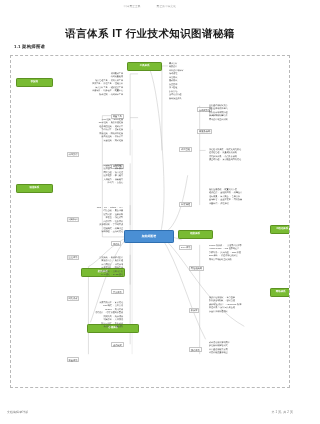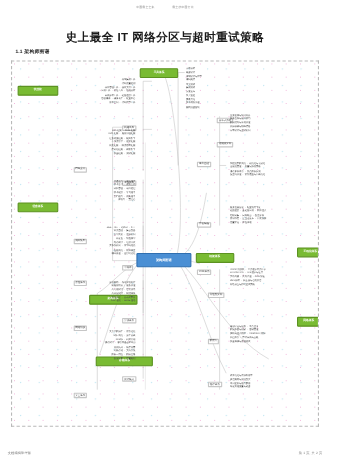--- a/index.html
+++ b/index.html
@@ -119,21 +119,21 @@
 </head>
 <body>
 
 <div class="page">
 
   <div class="doc-header">
     <span>中国最全全集</span>
     <span>最全的中国文化</span>
   </div>
 
-  <div class="doc-title">史上最全  IT 网络分区与超时重试策略</div>
+  <div class="doc-title">语言体系  IT 行业技术知识图谱秘籍</div>
 
   <div class="doc-subtitle">1.1  架构师图谱</div>
 
   <div class="canvas">
 
     <svg viewBox="0 0 280 333" preserveAspectRatio="none">
       <g fill="none" stroke="#b9b9b9" stroke-width="0.45">
 
         <path d="M150 180 C 160 150, 150 40, 140 14"></path>
         <path d="M150 180 C 170 175, 175 135, 178 120"></path>

